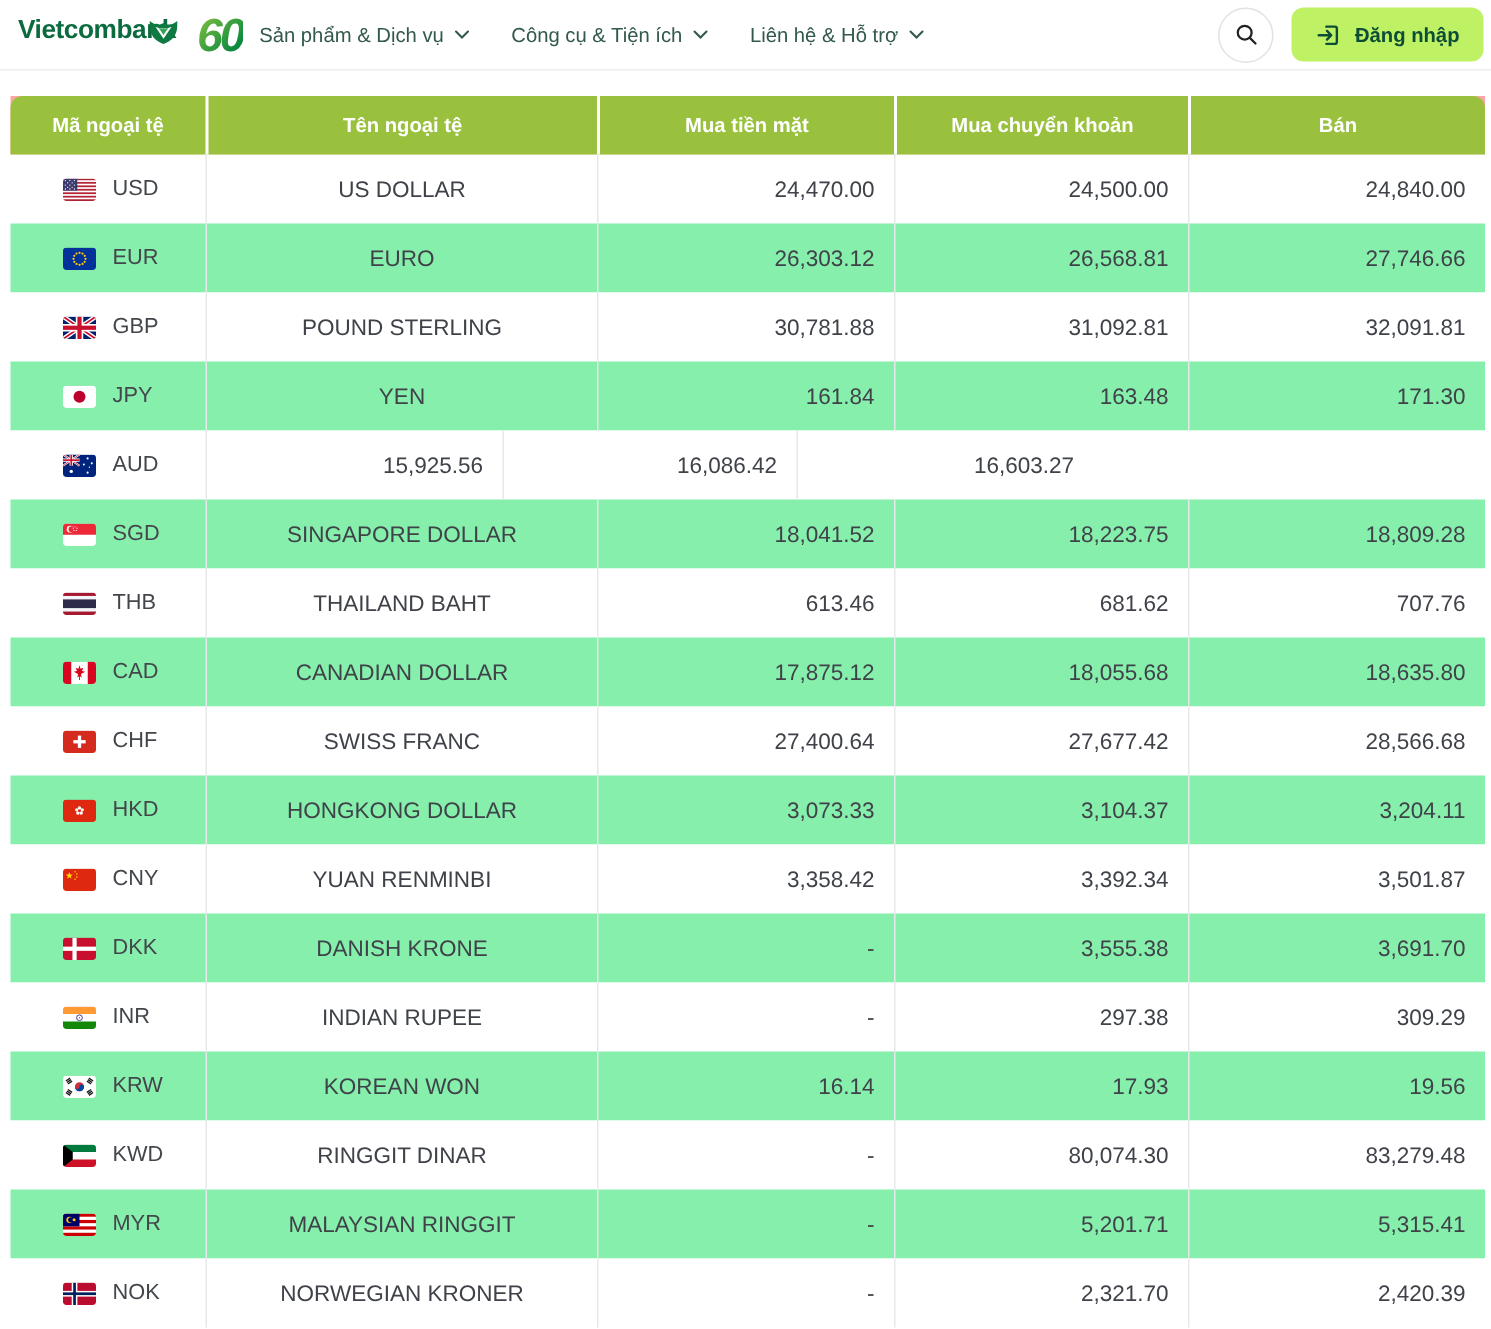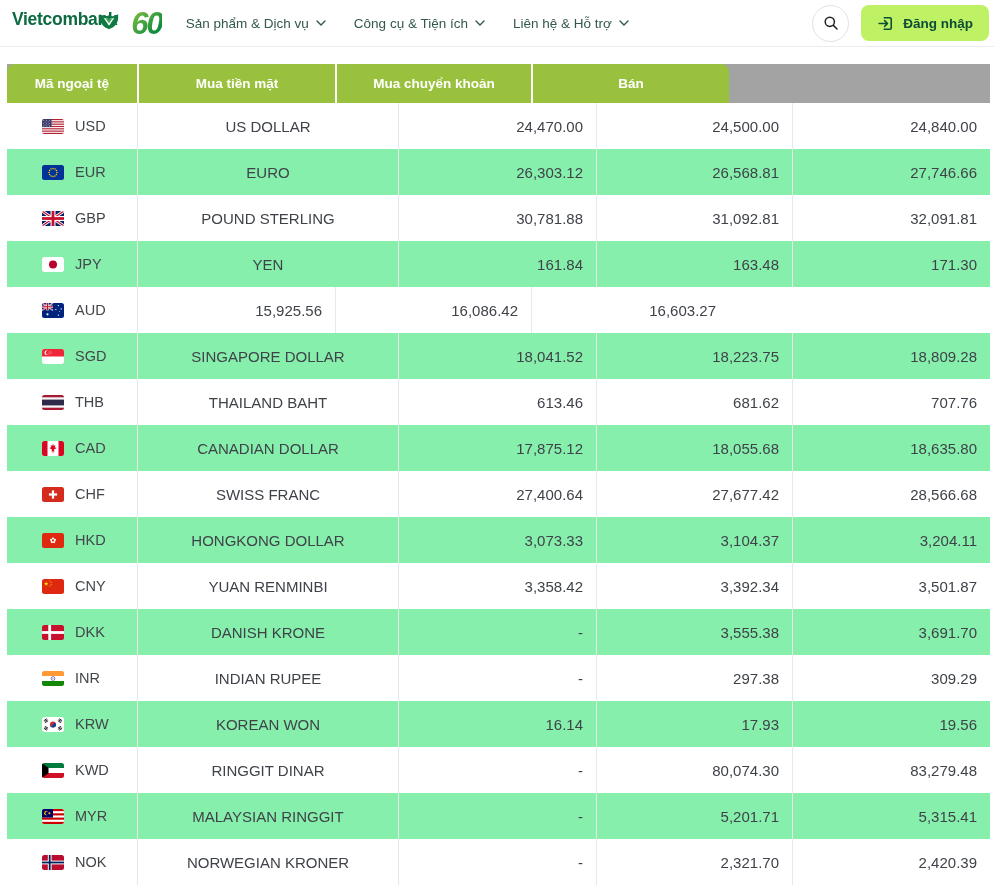--- a/index.html
+++ b/index.html
@@ -19,39 +19,39 @@
     font-size:17.5px;font-weight:700;color:#0c6a3f;letter-spacing:-.3px;
     line-height:1;padding-bottom:6px;
   }
   .shield{position:absolute;top:2px;right:-2px;width:20px;height:17px;}
   .logo-60{
     margin-left:14px;font-size:31px;font-weight:800;font-style:italic;line-height:47px;
     background:linear-gradient(135deg,#8dc63f 10%,#00833e 80%);
     -webkit-background-clip:text;background-clip:text;color:transparent;
     letter-spacing:-2px;
   }
-  nav{display:flex;align-items:flex-end;gap:28px;margin-left:24px;}
+  nav{display:flex;align-items:flex-end;gap:28px;margin-left:11px;}
   .nav-item{
     display:flex;align-items:center;gap:7px;cursor:pointer;
     font-size:13.5px;color:#33584d;
   }
   .nav-item svg{width:10px;height:6px;color:#33584d;}
   .header-right{margin-left:auto;display:flex;align-items:center;gap:12px;}
   .search-btn{
     width:37px;height:37px;border-radius:50%;border:1px solid #e2e2e2;background:#fff;
     display:flex;align-items:center;justify-content:center;cursor:pointer;box-sizing:border-box;
   }
   .login-btn{
     height:36px;padding:0 16px;border:none;border-radius:8px;cursor:pointer;
     background:#bef264;display:flex;align-items:center;gap:9px;
     font-family:"Liberation Sans", sans-serif;font-size:13.5px;font-weight:700;color:#0d4d36;
   }
   
   .rates{margin:17px 4px 0 7px;}
-  .thead{display:flex;background:#a3a3a3;}
+  .thead{display:flex;background:#fca5a5;}
   .th{
     background:#9ac13e;color:#fff;height:39px;box-sizing:border-box;
     display:flex;align-items:center;justify-content:center;
     font-size:13.5px;font-weight:600;
   }
   .th + .th{border-left:2px solid #fff;}
   .th.c1{border-top-left-radius:8px;}
   .th.c5{border-top-right-radius:8px;}
   .c1{width:130px;}
   .c2{width:261px;}
@@ -122,20 +122,21 @@
         <path d="M2 8 H9.6 M7.2 5.3 L9.9 8 L7.2 10.7"></path>
       </svg>
       <span>Đăng nhập</span>
     </button>
   </div>
 </header>
 
 <div class="rates">
   <div class="thead">
     <div class="th c1">Mã ngoại tệ</div>
+    <div class="th c2">Tên ngoại tệ</div>
     <div class="th c3">Mua tiền mặt</div>
     <div class="th c4">Mua chuyển khoản</div>
     <div class="th c5">Bán</div>
   </div>
   <div class="tbody">
   <div class="row">
     <div class="cell c1">
       <span class="flag">
             <svg viewBox="0 0 22 15">
               <rect width="22" height="15" fill="#fff"></rect>

